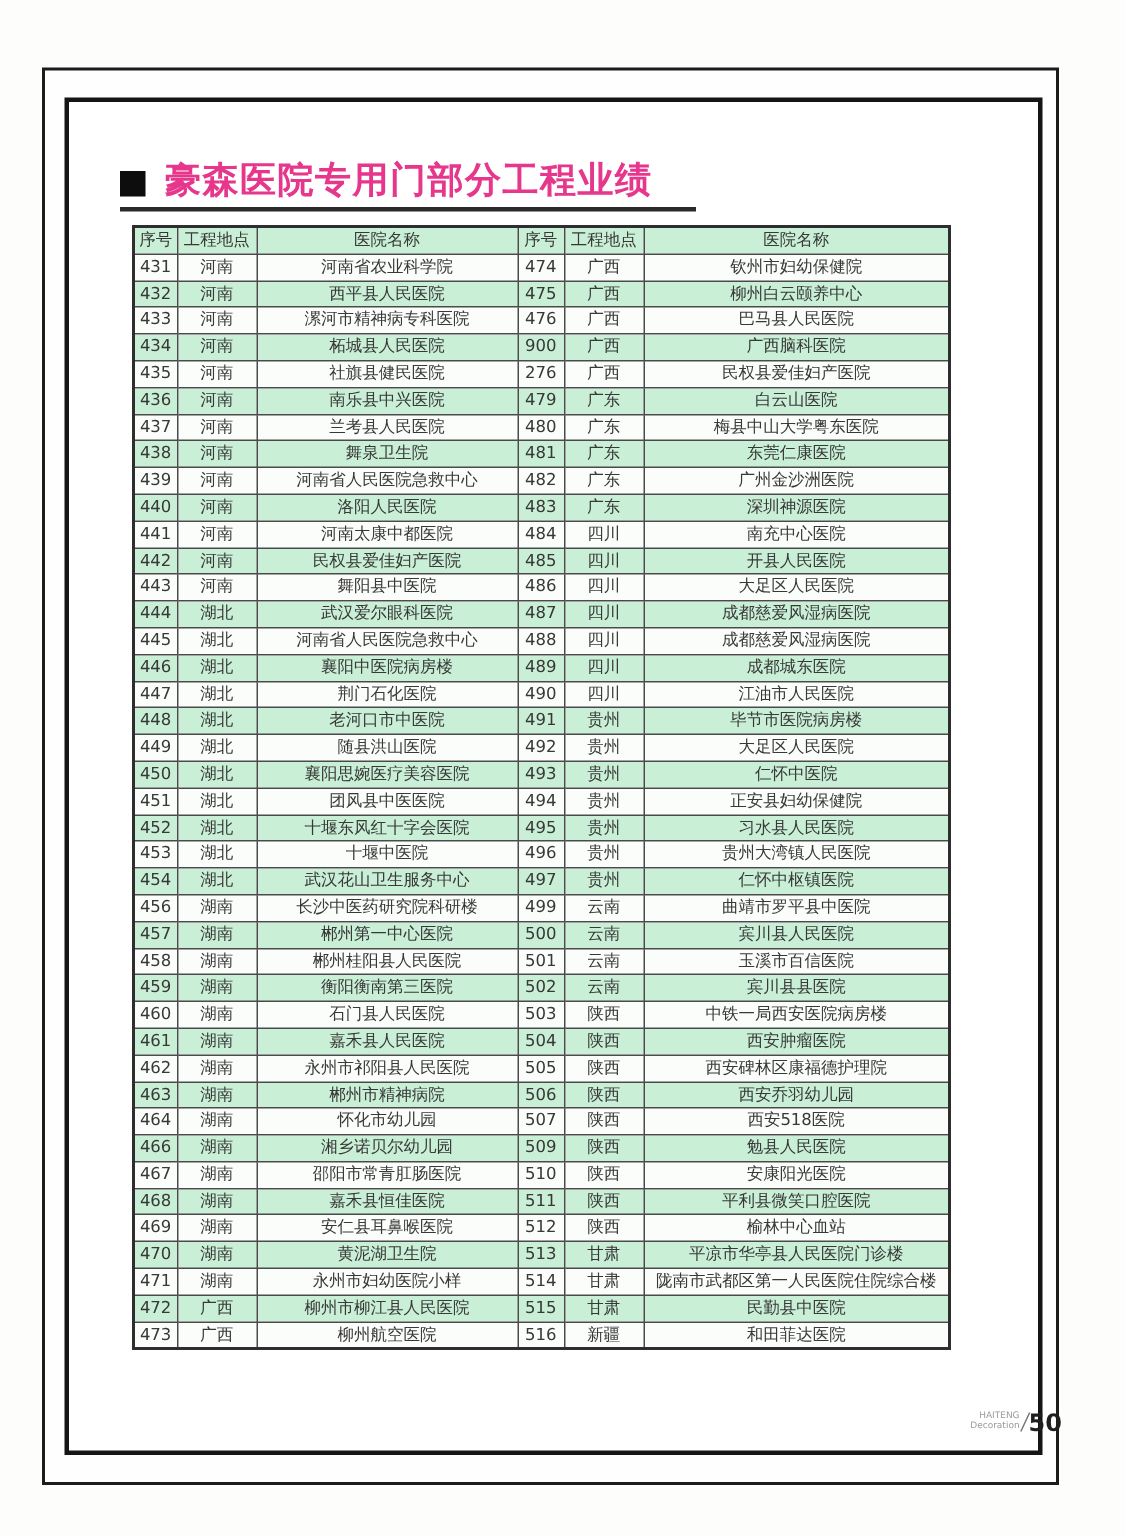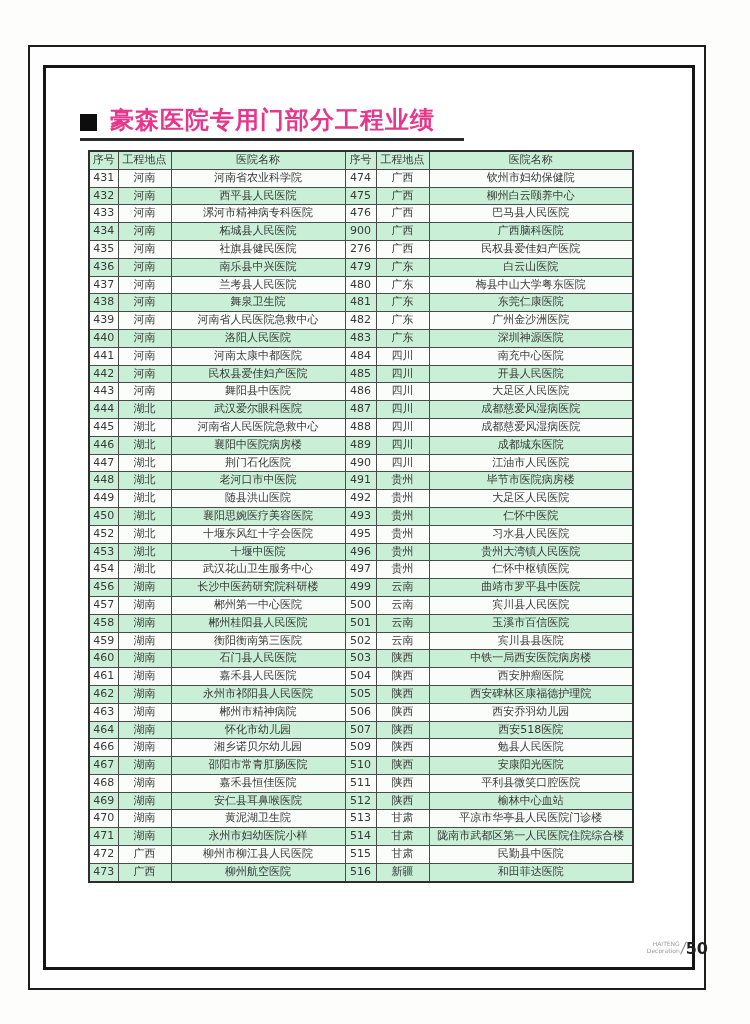--- a/index.html
+++ b/index.html
@@ -255,20 +255,28 @@
         </tr>
         <tr>
           <td>450</td>
           <td>湖北</td>
           <td>襄阳思婉医疗美容医院</td>
           <td>493</td>
           <td>贵州</td>
           <td>仁怀中医院</td>
         </tr>
         <tr>
+          <td>451</td>
+          <td>湖北</td>
+          <td>团风县中医医院</td>
+          <td>494</td>
+          <td>贵州</td>
+          <td>正安县妇幼保健院</td>
+        </tr>
+        <tr>
           <td>452</td>
           <td>湖北</td>
           <td>十堰东风红十字会医院</td>
           <td>495</td>
           <td>贵州</td>
           <td>习水县人民医院</td>
         </tr>
         <tr>
           <td>453</td>
           <td>湖北</td>

